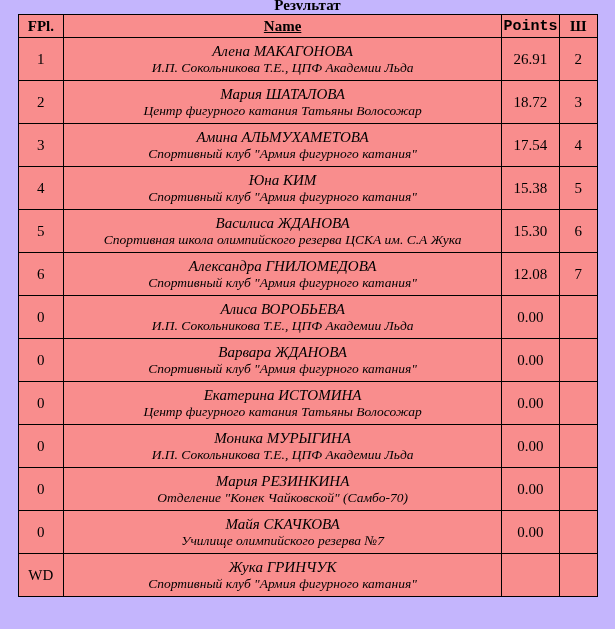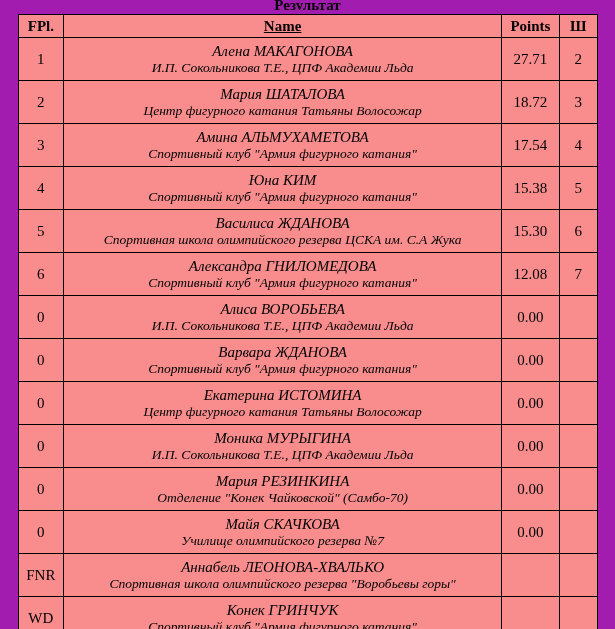--- a/index.html
+++ b/index.html
@@ -8,21 +8,21 @@
     background: #f98d8d;
     width: 615px;
     height: 629px;
     font-family: "Liberation Serif", serif;
   }
   .page {
     width: 615px;
     height: 629px;
     position: relative;
     overflow: hidden;
-    background: #a21caf;
+    background: #c4b5fd;
   }
   .title {
     text-align: center;
     font-weight: bold;
     font-size: 15px;
     color: #000;
     padding-top: 0px;
     height: 10px;
     overflow: hidden;
     line-height: 10px;
@@ -43,21 +43,21 @@
   }
   thead th {
     font-size: 15px;
     font-weight: bold;
     text-align: center;
     height: 22px;
     font-family: "Liberation Serif", serif;
   }
   th.col-pl { width: 44px; }
   th.col-name { width: 430px; text-decoration: underline; }
-  th.col-points { width: 56px; }
+  th.col-points { width: 56px; font-family: Liberation Mono, monospace; }
   th.col-sp { width: 36px; }
 
   td.cell-pl {
     text-align: center;
     font-size: 15px;
     width: 44px;
   }
   td.cell-name {
     padding: 2px 4px 3px 6px;
     line-height: 1.12;
@@ -101,21 +101,21 @@
         <th class="col-sp">Ш</th>
       </tr>
     </thead>
     <tbody id="rows-body">
         <tr>
           <td class="cell-pl">1</td>
           <td class="cell-name">
             <span class="skater">Алена МАКАГОНОВА</span>
             <span class="club">И.П. Сокольникова Т.Е., ЦПФ Академии Льда</span>
           </td>
-          <td class="cell-points">27.71</td>
+          <td class="cell-points">26.91</td>
           <td class="cell-sp">2</td>
         </tr>
         <tr>
           <td class="cell-pl">2</td>
           <td class="cell-name">
             <span class="skater">Мария ШАТАЛОВА</span>
             <span class="club">Центр фигурного катания Татьяны Волосожар</span>
           </td>
           <td class="cell-points">18.72</td>
           <td class="cell-sp">3</td>
@@ -204,32 +204,23 @@
         <tr>
           <td class="cell-pl">0</td>
           <td class="cell-name">
             <span class="skater">Майя СКАЧКОВА</span>
             <span class="club">Училище олимпийского резерва №7</span>
           </td>
           <td class="cell-points">0.00</td>
           <td class="cell-sp"></td>
         </tr>
         <tr>
-          <td class="cell-pl">FNR</td>
-          <td class="cell-name">
-            <span class="skater">Аннабель ЛЕОНОВА-ХВАЛЬКО</span>
-            <span class="club">Спортивная школа олимпийского резерва "Воробьевы горы"</span>
-          </td>
-          <td class="cell-points"></td>
-          <td class="cell-sp"></td>
-        </tr>
-        <tr>
           <td class="cell-pl">WD</td>
           <td class="cell-name">
-            <span class="skater">Конек ГРИНЧУК</span>
+            <span class="skater">Жука ГРИНЧУК</span>
             <span class="club">Спортивный клуб "Армия фигурного катания"</span>
           </td>
           <td class="cell-points"></td>
           <td class="cell-sp"></td>
         </tr>
       </tbody>
   </table>
 </div>
 
 </body></html>

